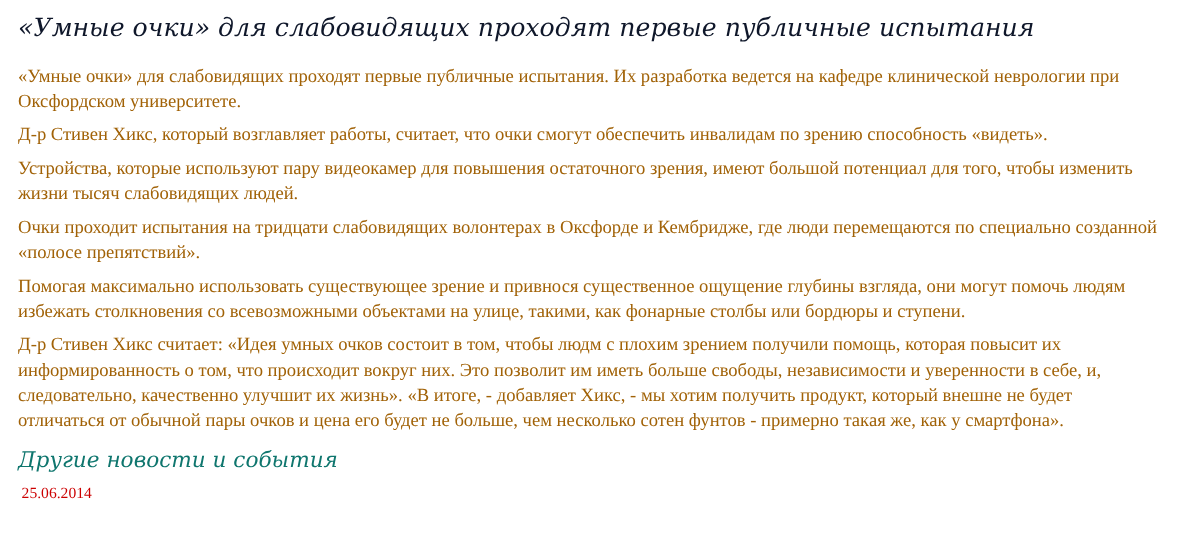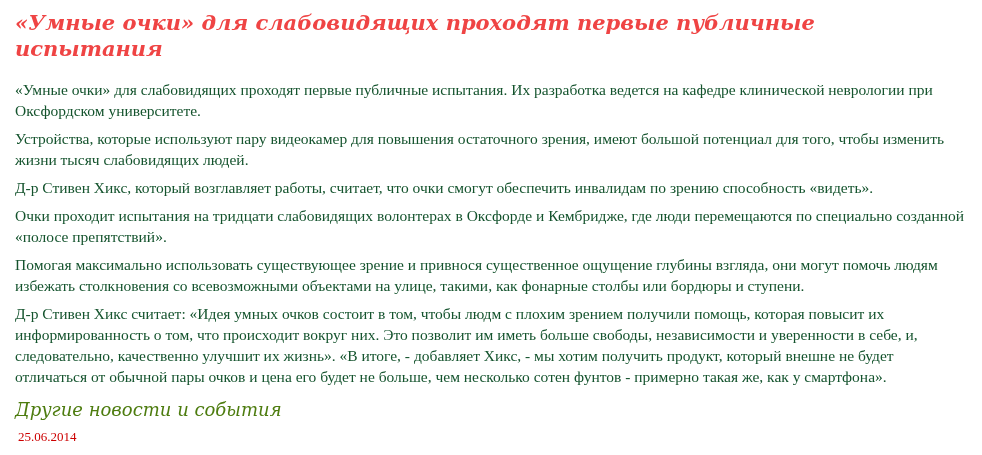--- a/index.html
+++ b/index.html
@@ -16,62 +16,62 @@
   .page {
     box-sizing: border-box;
     width: 982px;
     height: 455px;
     padding: 8px 16px 0 15px;
     background: #ffffff;
   }
   .article-title {
     font-family: "DejaVu Serif", "Liberation Serif", serif;
     font-style: italic;
-    font-weight: bold;
+    font-weight: normal;
     font-size: 21px;
     line-height: 26px;
-    color: #ef4444;
+    color: #0f172a;
     margin: 2px 0 17px 0;
   }
   .article-body p {
     font-family: "Liberation Serif", serif;
     font-size: 15.5px;
     line-height: 21px;
-    color: #14532d;
+    color: #a16207;
     margin: 0 0 7px 0;
     max-width: 950px;
   }
   .section-heading {
     font-family: "DejaVu Serif", "Liberation Serif", serif;
     font-style: italic;
     font-weight: normal;
     font-size: 18px;
     line-height: 22px;
-    color: #4d7c0f;
+    color: #0f766e;
     margin: 12px 0 8px 0;
   }
   .news-date {
     font-family: "Liberation Serif", serif;
     font-size: 13px;
     line-height: 16px;
     color: #cc0000;
     margin: 0 0 0 3px;
   }
 </style>
 </head>
 <body>
 
 <div class="page">
 
   <h1 class="article-title">«Умные очки» для слабовидящих проходят первые публичные испытания</h1>
 
   <div class="article-body">
     <p>«Умные очки» для слабовидящих проходят первые публичные испытания. Их разработка ведется на кафедре клинической неврологии при Оксфордском университете.</p>
+    <p>Д-р Стивен Хикс, который возглавляет работы, считает, что очки смогут обеспечить инвалидам по зрению способность «видеть».</p>
     <p>Устройства, которые используют пару видеокамер для повышения остаточного зрения, имеют большой потенциал для того, чтобы изменить жизни тысяч слабовидящих людей.</p>
-    <p>Д-р Стивен Хикс, который возглавляет работы, считает, что очки смогут обеспечить инвалидам по зрению способность «видеть».</p>
     <p>Очки проходит испытания на тридцати слабовидящих волонтерах в Оксфорде и Кембридже, где люди перемещаются по специально созданной «полосе препятствий».</p>
     <p>Помогая максимально использовать существующее зрение и привнося существенное ощущение глубины взгляда, они могут помочь людям избежать столкновения со всевозможными объектами на улице, такими, как фонарные столбы или бордюры и ступени.</p>
     <p>Д-р Стивен Хикс считает: «Идея умных очков состоит в том, чтобы людм с плохим зрением получили помощь, которая повысит их информированность о том, что происходит вокруг них. Это позволит им иметь больше свободы, независимости и уверенности в себе, и, следовательно, качественно улучшит их жизнь». «В итоге, - добавляет Хикс, - мы хотим получить продукт, который внешне не будет отличаться от обычной пары очков и цена его будет не больше, чем несколько сотен фунтов - примерно такая же, как у смартфона».</p>
   </div>
 
   <h2 class="section-heading">Другие новости и события</h2>
 
   <div class="news-date">25.06.2014</div>
 
 </div>

